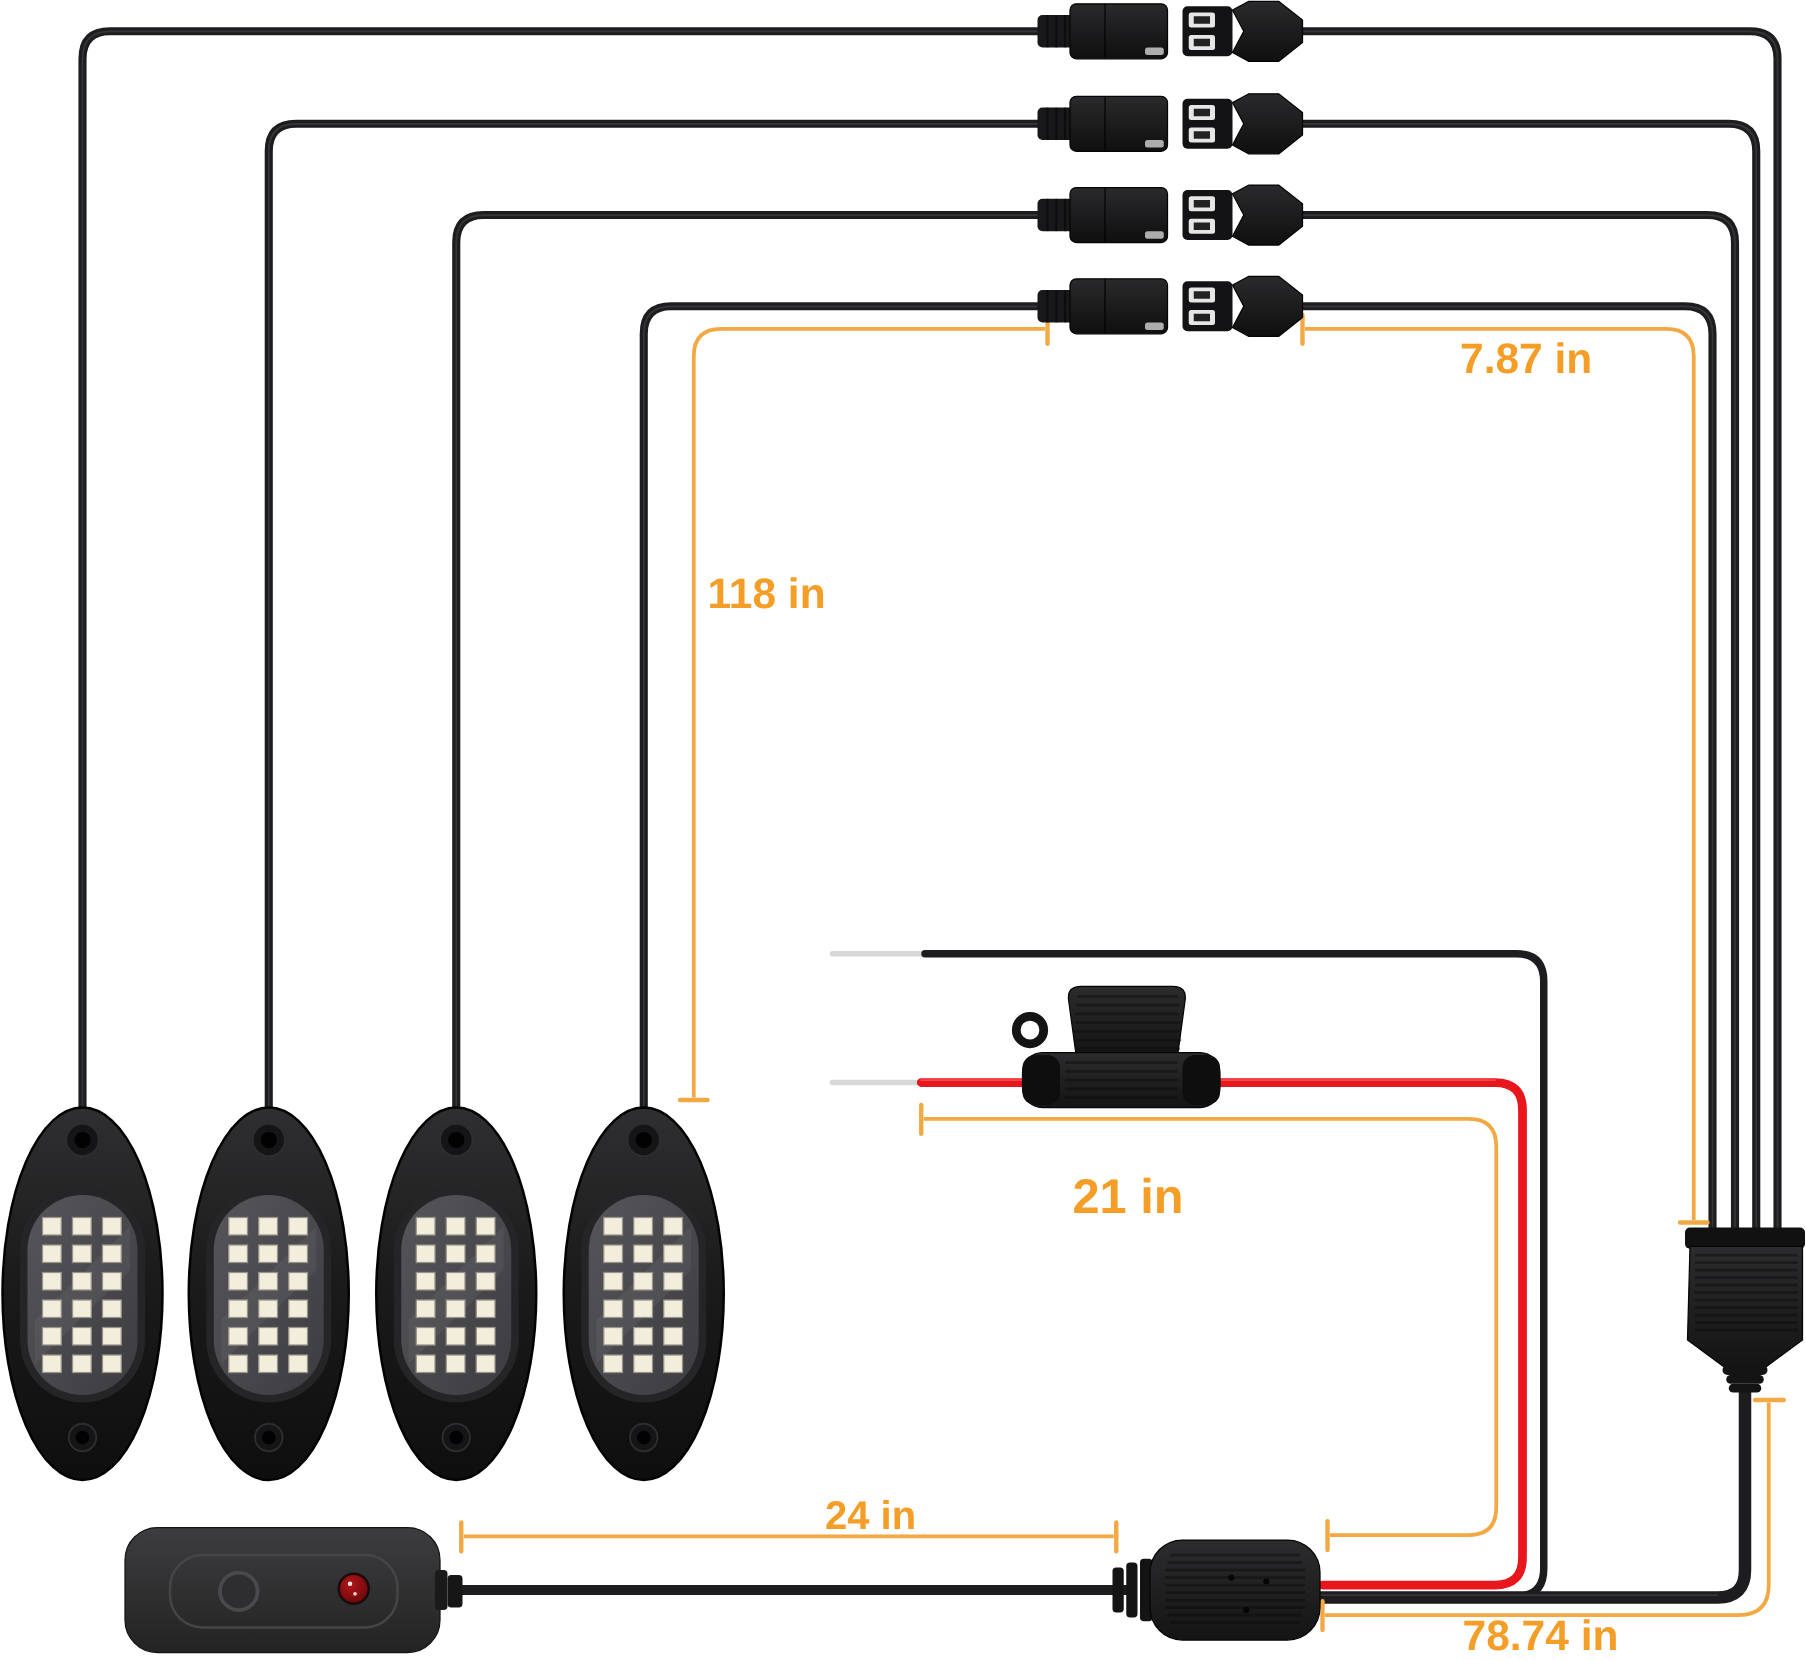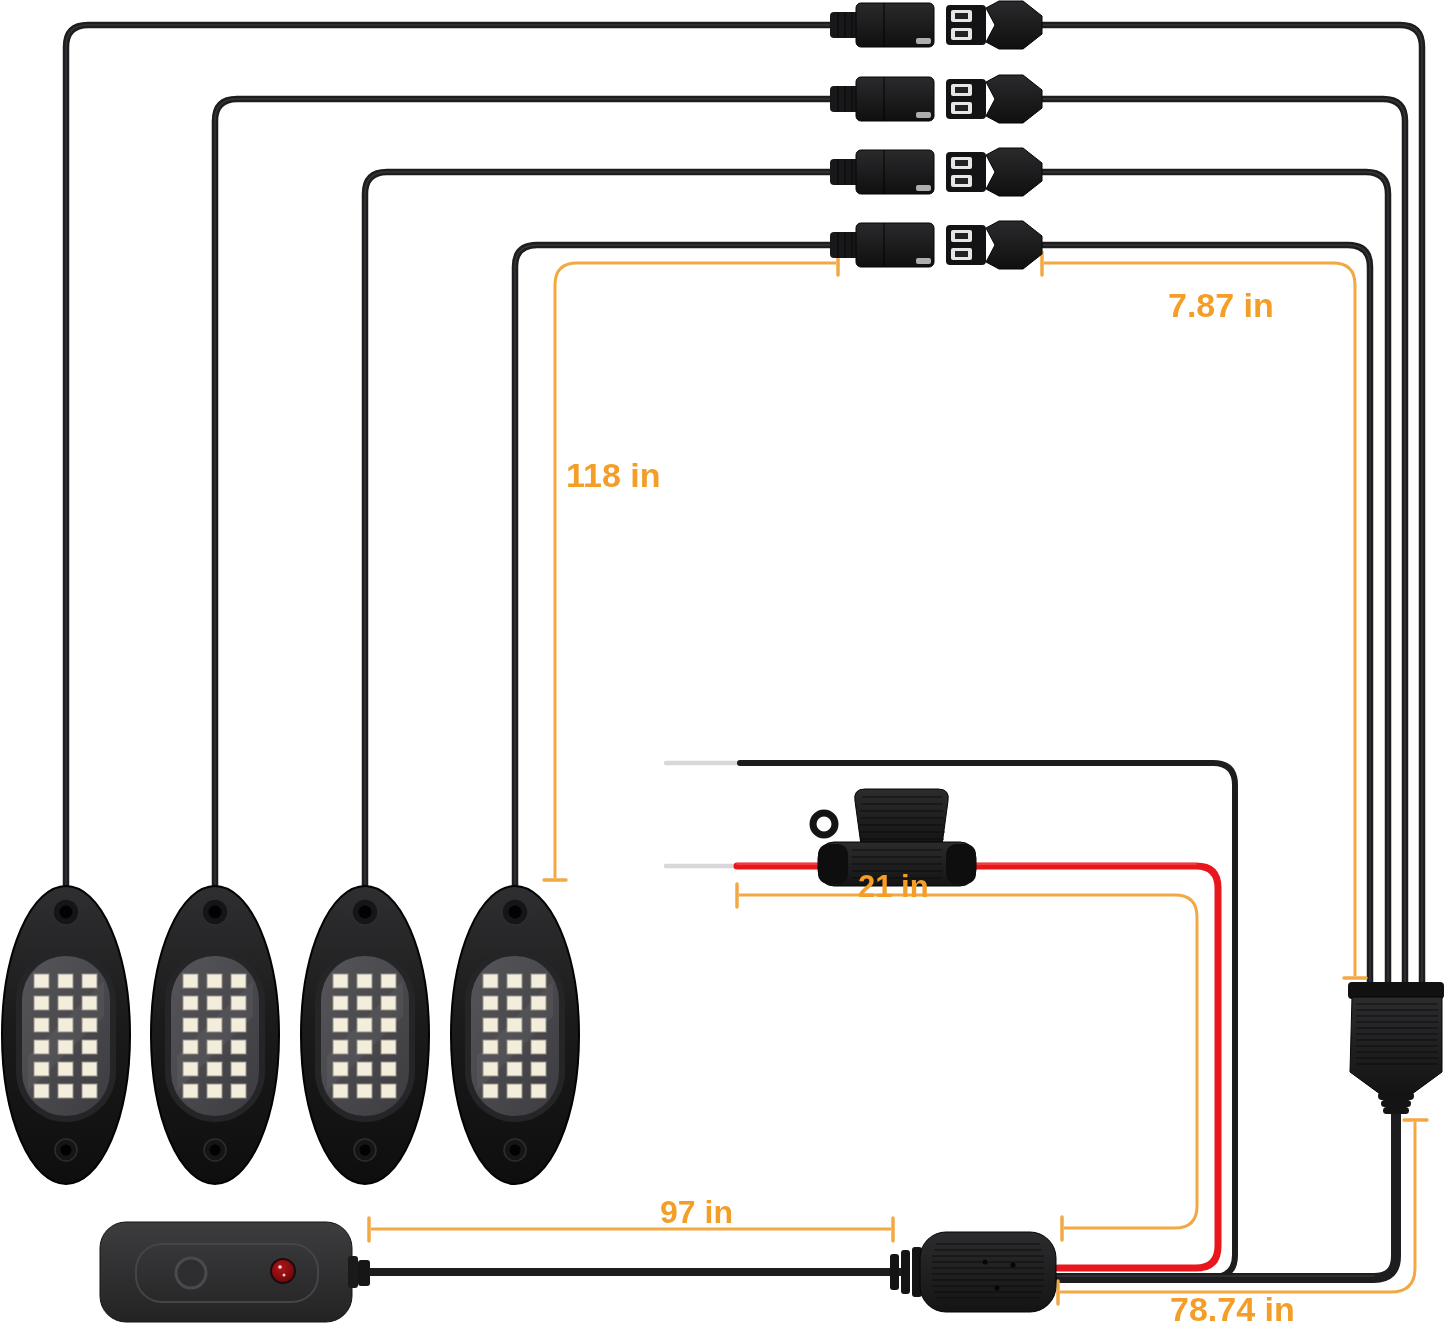--- a/index.html
+++ b/index.html
@@ -203,18 +203,18 @@
     <rect x="136" y="1244" width="182" height="58" rx="26" fill="none" stroke="#454547" stroke-width="2"></rect>
     <circle cx="191" cy="1273" r="15" fill="#2e2e30" stroke="#4a4a4c" stroke-width="3"></circle>
     <circle cx="283" cy="1271" r="12" fill="url(#gLed)" stroke="#1c0b0b" stroke-width="2"></circle>
     <circle cx="280" cy="1267" r="1.8" fill="#fff" opacity=".9"></circle>
     <circle cx="284" cy="1275" r="1.5" fill="#fff" opacity=".8"></circle>
     <rect x="348" y="1256" width="10" height="32" rx="3" fill="#1a1a1a"></rect>
     <rect x="358" y="1260" width="12" height="26" rx="3" fill="#161616"></rect>
   </g>
 </svg>
 
-<div class="dim-label" style="left:1168px;top:288px;">7.87 in</div>
+<div class="dim-label" style="left:1168px;top:270px;">7.87 in</div>
 <div class="dim-label" style="left:566px;top:458px;text-align:center;">118 in</div>
-<div class="dim-label" style="left:858px;top:871px;font-size:31px;">21 in</div>
-<div class="dim-label" style="left:660px;top:1196px;font-size:32px;">97 in</div>
+<div class="dim-label" style="left:858px;top:938px;font-size:39px;">21 in</div>
+<div class="dim-label" style="left:660px;top:1196px;font-size:32px;">24 in</div>
 <div class="dim-label" style="left:1170px;top:1292px;">78.74 in</div>
 </div>
 
 </body></html>

